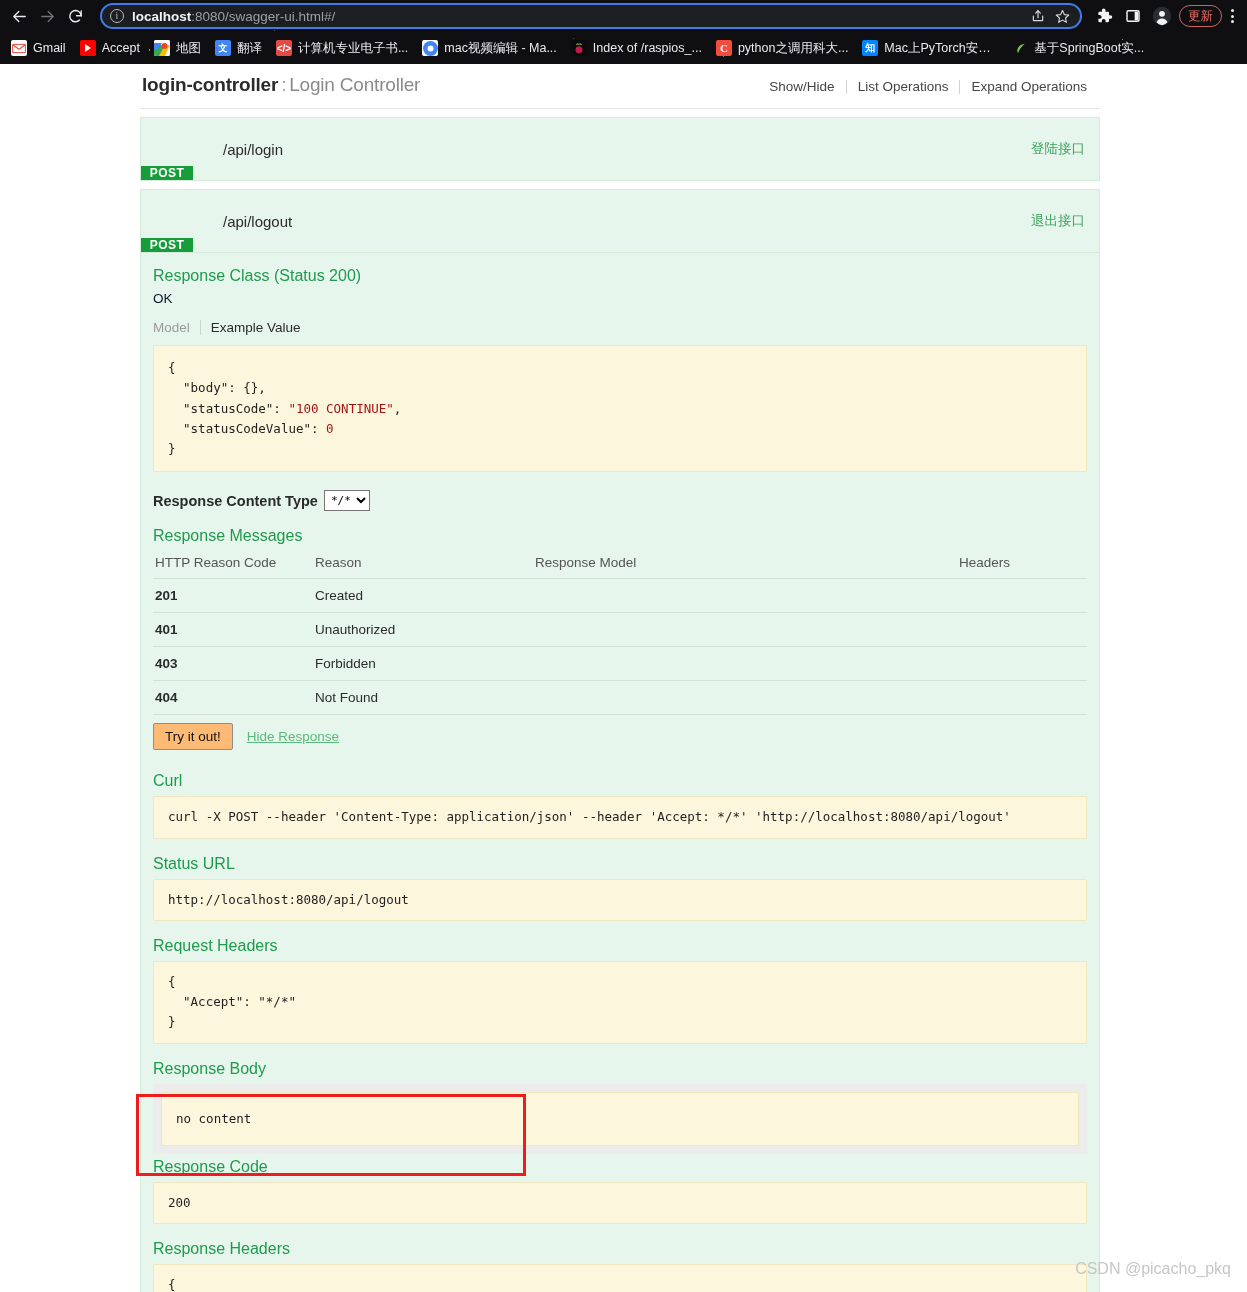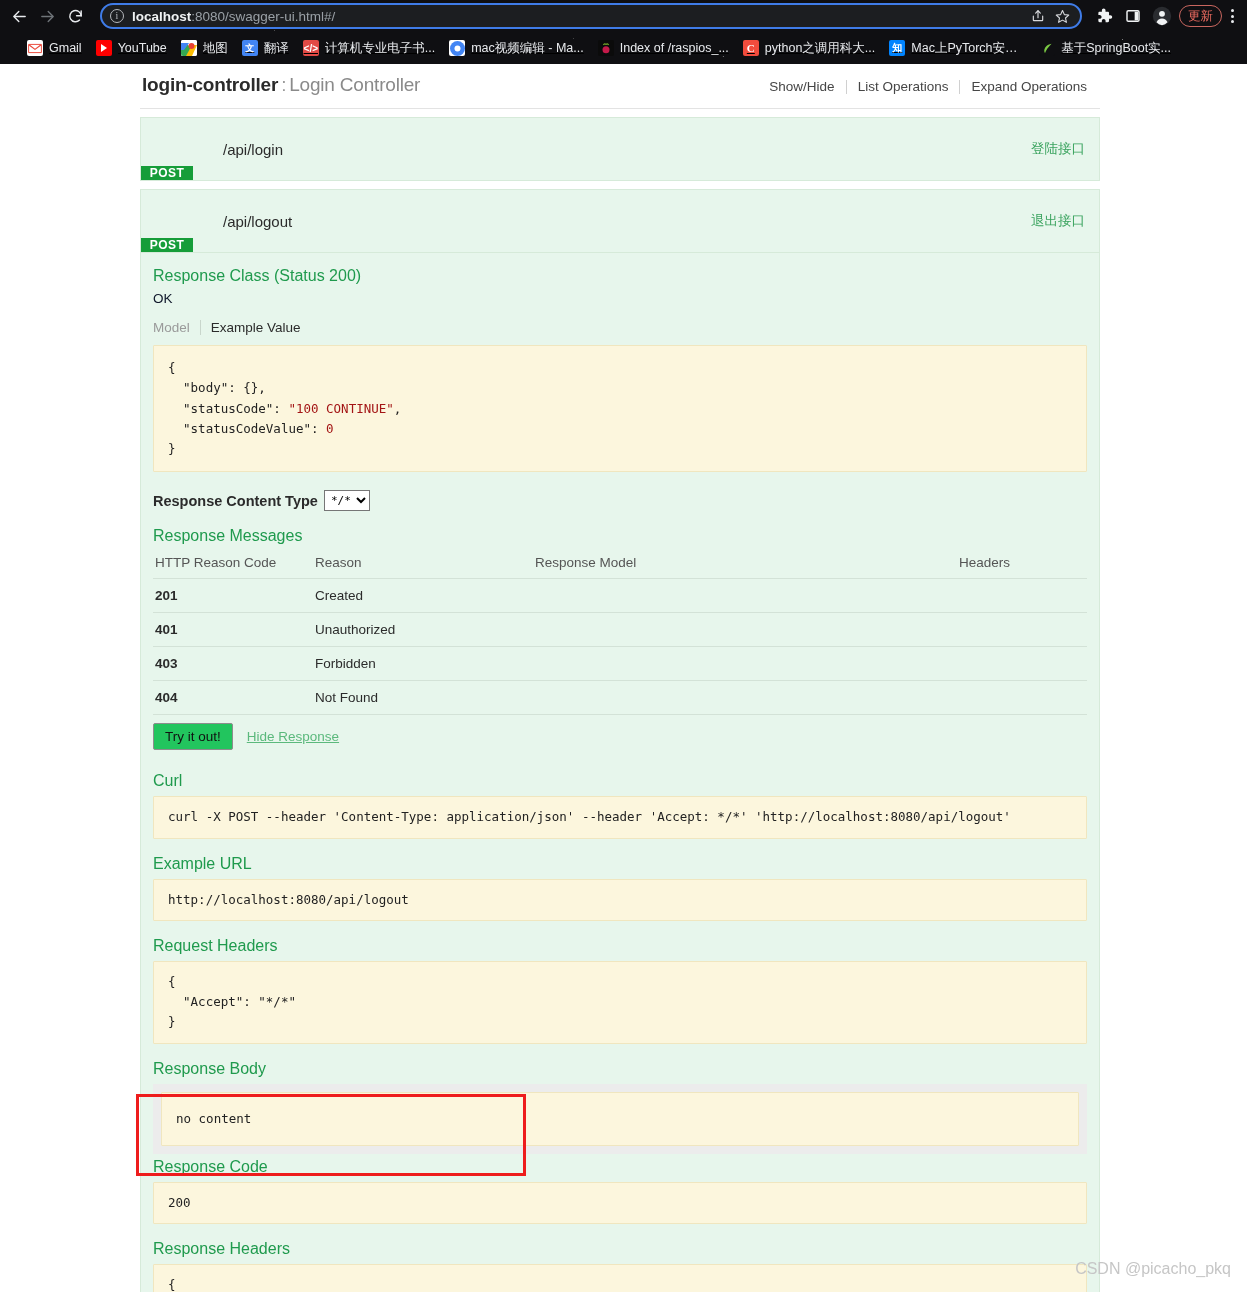--- a/index.html
+++ b/index.html
@@ -107,25 +107,24 @@
     gap: 2.5px;
     margin-left: 1px;
   }
   .kebab i { width:3px; height:3px; background:#e8eaed; border-radius:50%; display:block; }
 
   
   .bookmarks-row {
     height: 32px;
     display: flex;
     align-items: center;
-    padding: 0 20px;
+    padding: 0 4px;
     position: relative;
     gap: 0;
     overflow: hidden;
-    text-decoration: underline;
   }
   .bm {
     display: flex;
     align-items: center;
     height: 24px;
     padding: 0 7px;
     flex: none;
     max-width: 150px;
   }
   .bm-fav {
@@ -308,21 +307,21 @@
   .col-status { width: 160px; }
   .col-reason { width: 220px; }
   .col-model { width: auto; }
   .col-headers { width: 130px; }
 
   .actions-row {
     display: flex; align-items: center;
     margin: 8px 0 22px 0;
   }
   .try-btn {
-    background: #22c55e;
+    background: #fdba74;
     border: 1px solid #8d8d8d;
     border-radius: 2px;
     font-size: 13.5px;
     color: #111;
     padding: 5px 11px;
     font-family: "Liberation Sans", sans-serif;
   }
   .hide-link {
     margin-left: 14px;
     color: #5bb97c;
@@ -435,21 +434,21 @@
             <path d="M1 2h22v14H1z" fill="#fff" stroke="#ea4335" stroke-width="1.6"></path>
             <path d="M2 3l10 7.5L22 3" fill="none" stroke="#ea4335" stroke-width="2"></path>
           </svg>
       </span>
       <span class="bm-label">Gmail</span>
     </div>
     <div class="bm">
       <span class="bm-fav fav-youtube">
           <span class="ytri"></span>
         </span>
-      <span class="bm-label">YouTube</span>
+      <span class="bm-label">Accept</span>
     </div>
     <div class="bm">
       <span class="bm-fav fav-maps">
         <svg width="16" height="16" viewBox="0 0 16 16">
             <rect width="16" height="16" fill="#fff"></rect>
             <path d="M0 10l6-6 5 5-4 7H0z" fill="#34a853"></path>
             <path d="M16 5l-5 11H5l6-11z" fill="#fbbc04"></path>
             <path d="M0 3h8L3 10H0z" fill="#4285f4"></path>
             <circle cx="10.5" cy="6" r="3" fill="#ea4335"></circle>
           </svg>
@@ -592,21 +591,21 @@
       </table>
 
       <div class="actions-row">
         <button class="try-btn">Try it out!</button>
         <a class="hide-link" href="#">Hide Response</a>
       </div>
 
       <h4 class="sec-title">Curl</h4>
       <pre class="codebox tight"><span>curl -X POST --header 'Content-Type: application/json' --header 'Accept: */*' 'http://localhost:8080/api/logout'</span></pre>
 
-      <h4 class="sec-title">Example URL</h4>
+      <h4 class="sec-title">Status URL</h4>
       <pre class="codebox tight"><span>http://localhost:8080/api/logout</span></pre>
 
       <h4 class="sec-title">Request Headers</h4>
       <pre class="codebox tight"><span>{
   "Accept": "*/*"
 }</span></pre>
 
       <h4 class="sec-title">Response Body</h4>
       <div class="rb-wrap">
         <pre class="codebox"><span>no content</span></pre>

